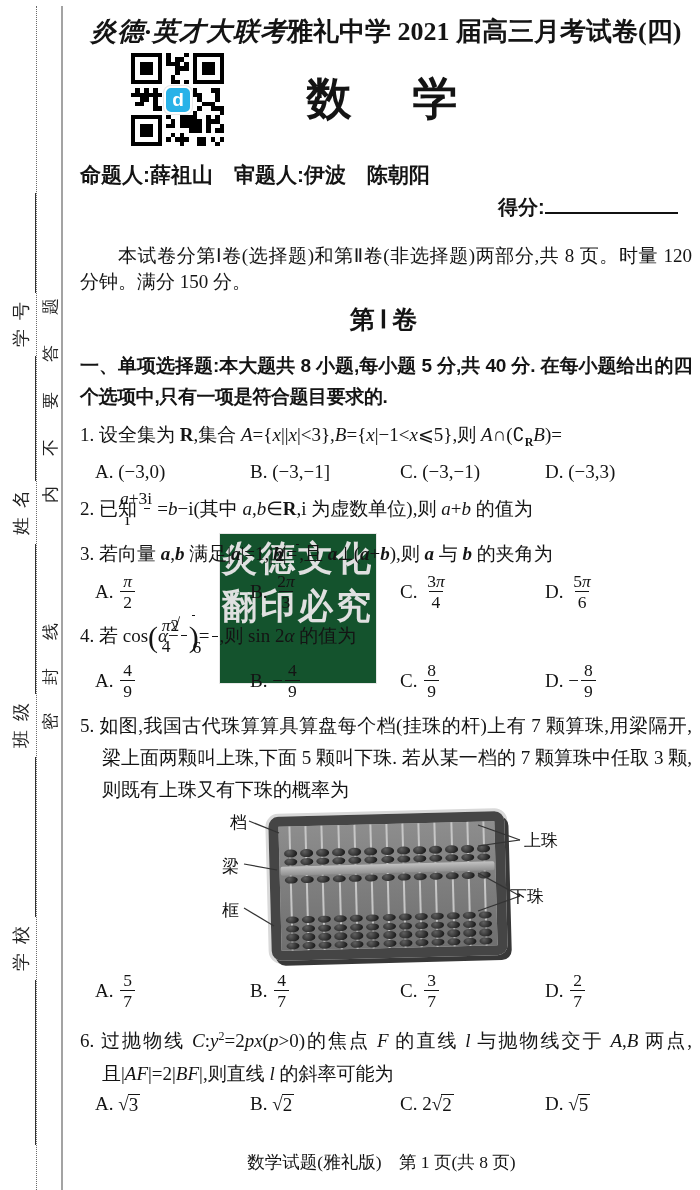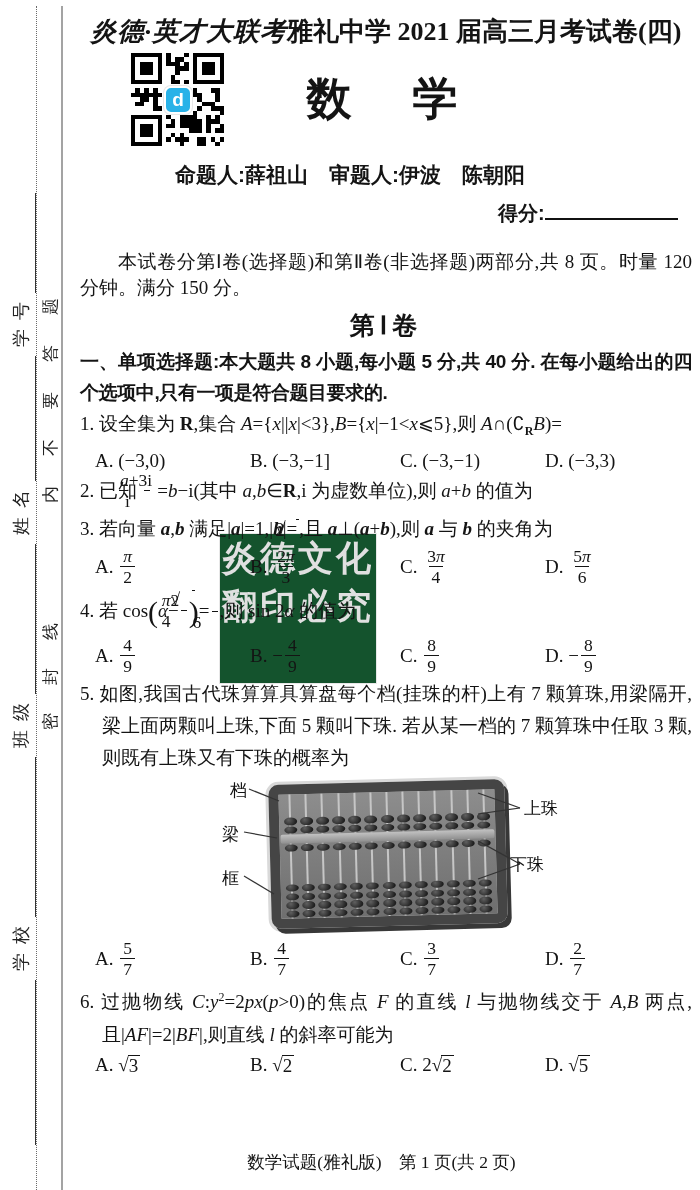--- a/index.html
+++ b/index.html
@@ -24,29 +24,29 @@
   
   .content{position:absolute;left:63px;top:0;width:637px;height:1190px;box-sizing:border-box;padding:8px 8px 0 17px;z-index:2;font-size:19px;}
   .title{text-align:center;font-size:26px;margin:6px 0 0;white-space:nowrap;}
   .title .brand{font-weight:bold;font-style:italic;letter-spacing:1px;}
   .title .rest{font-weight:600;}
   .head-row{position:relative;height:106px;margin-top:4px;}
   .qr{position:absolute;left:50px;top:0;width:95px;height:93px;}
   .qr svg{position:absolute;left:0;top:0;}
   .qr-logo{position:absolute;left:34px;top:33px;width:24px;height:24px;background:#29b2e8;border:2px solid #fff;border-radius:7px;box-shadow:0 0 0 1px #e8e8e8;color:#fff;font-family:"Liberation Sans",sans-serif;font-weight:bold;font-size:19px;line-height:23px;text-align:center;}
   .subject{position:absolute;left:0;right:0;top:16px;text-align:center;font-family:"Liberation Sans",sans-serif;font-weight:900;font-size:45px;letter-spacing:8px;}
-  .setters{text-align:center;font-family:"Liberation Sans",sans-serif;font-weight:bold;font-size:21px;margin:2px 72px 0 0;}
-  .score-row{margin-top:11px;padding-left:418px;font-family:"Liberation Sans",sans-serif;font-weight:bold;font-size:20px;white-space:nowrap;}
+  .setters{font-family:"Liberation Sans",sans-serif;font-weight:bold;font-size:21px;margin:2px 72px 0 0;}
+  .score-row{margin-top:5px;padding-left:418px;font-family:"Liberation Sans",sans-serif;font-weight:bold;font-size:20px;white-space:nowrap;}
   .score-line{display:inline-block;width:133px;border-bottom:2px solid #111;height:18px;}
   .intro{margin:22px 0 0;text-indent:2em;text-align:justify;line-height:26px;}
   .part-title{text-align:center;font-weight:bold;font-size:25px;letter-spacing:5px;margin-top:8px;}
-  .section-head{font-family:"Liberation Sans",sans-serif;font-weight:bold;font-size:19px;letter-spacing:-0.4px;line-height:31px;text-align:justify;margin-top:4px;}
+  .section-head{font-family:"Liberation Sans",sans-serif;font-weight:bold;font-size:19px;letter-spacing:-0.4px;line-height:31px;text-align:justify;margin-top:14px;}
 
   
-  #questions .q{}
+  #questions .q{margin-top:7px;}
   #questions .q:nth-child(4){margin-top:2px;}
   .qstem{line-height:32px;padding-left:22px;text-indent:-22px;text-align:justify;}
   .opts{display:flex;padding-left:15px;margin-top:3px;align-items:flex-start;}
   .opt{display:block;}
   .opt:nth-child(1){width:155px;}
   .opt:nth-child(2){width:150px;}
   .opt:nth-child(3){width:145px;}
 
   
   .m-i{font-style:italic;}
@@ -547,14 +547,14 @@
           <div class="opts">
             <span class="opt"><span class="olabel">A. </span><span class="m-rad">√<span class="m-radi">3</span></span></span>
             <span class="opt"><span class="olabel">B. </span><span class="m-rad">√<span class="m-radi">2</span></span></span>
             <span class="opt"><span class="olabel">C. </span>2<span class="m-rad">√<span class="m-radi">2</span></span></span>
             <span class="opt"><span class="olabel">D. </span><span class="m-rad">√<span class="m-radi">5</span></span></span>
           </div>
         </div>
       </div>
   </div>
 
-  <div class="footer">数学试题(雅礼版)　第 1 页(共 2 页)</div>
+  <div class="footer">数学试题(雅礼版)　第 1 页(共 8 页)</div>
 </div>
 
 </body></html>

